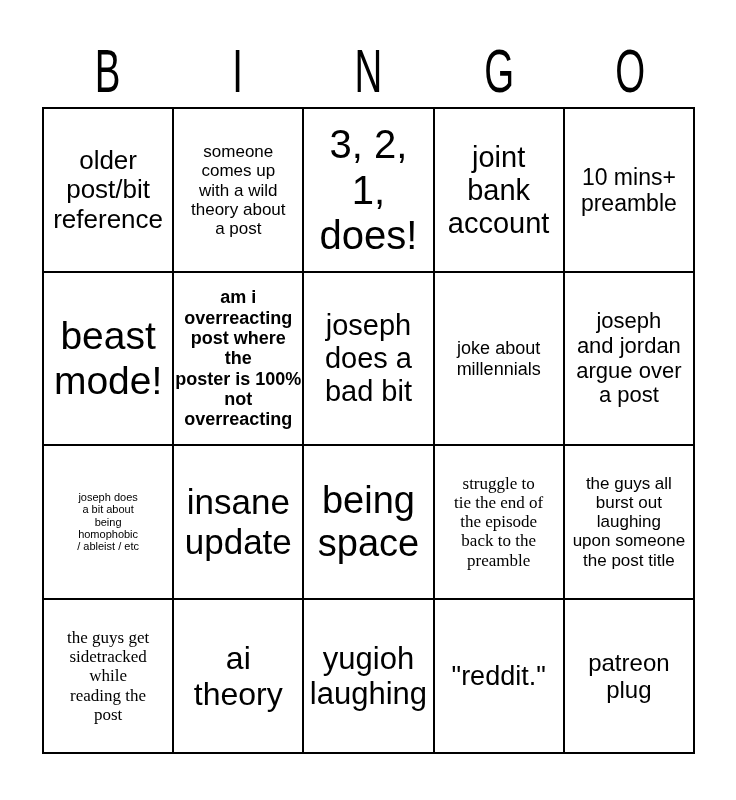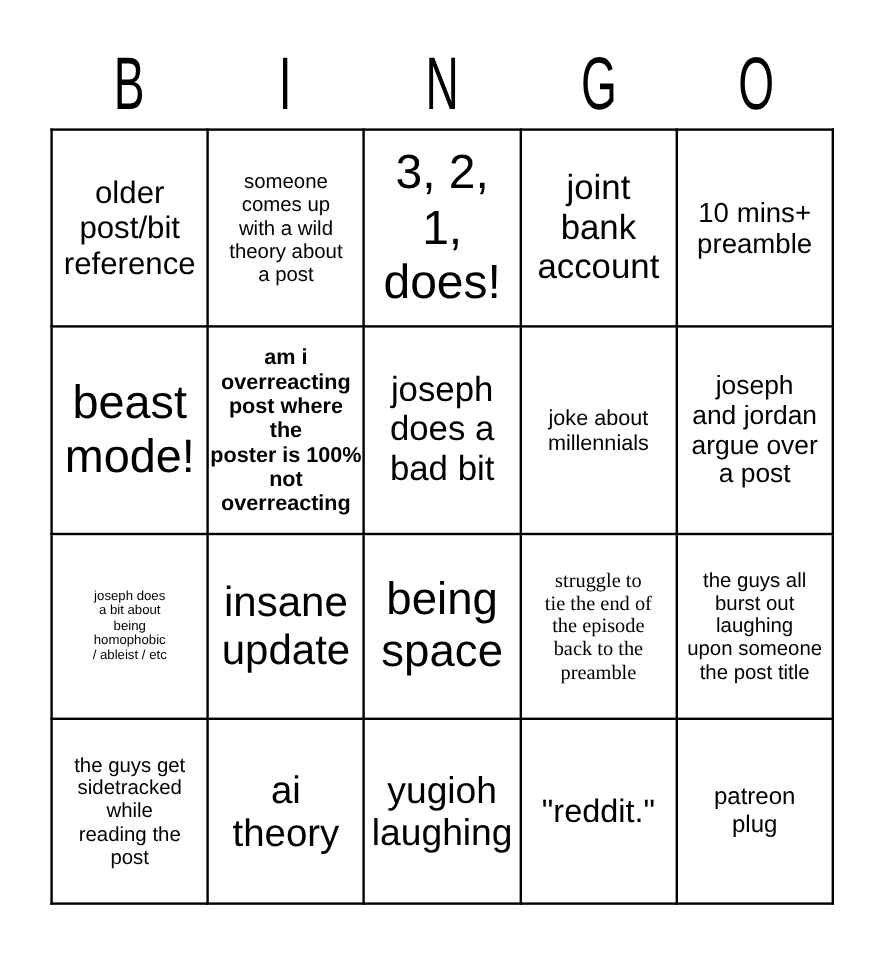--- a/index.html
+++ b/index.html
@@ -135,28 +135,28 @@
 the episode
 back to the
 preamble</td>
           <td style="font-size: 17px;">the guys all
 burst out
 laughing
 upon someone
 the post title</td>
         </tr>
         <tr>
-          <td style="font-size: 17px;">the guys get
+          <td style="font-size: 17px; font-family: Liberation Serif, serif;">the guys get
 sidetracked
 while
 reading the
 post</td>
           <td style="font-size: 32px;">ai
 theory</td>
           <td style="font-size: 31px;">yugioh
 laughing</td>
           <td style="font-size: 27px;">"reddit."</td>
-          <td style="font-size: 20px; text-align: center;">patreon
+          <td style="font-size: 24px; text-align: center;">patreon
 plug</td>
         </tr>
       </tbody>
   </table>
 </div>
 
 </body></html>

